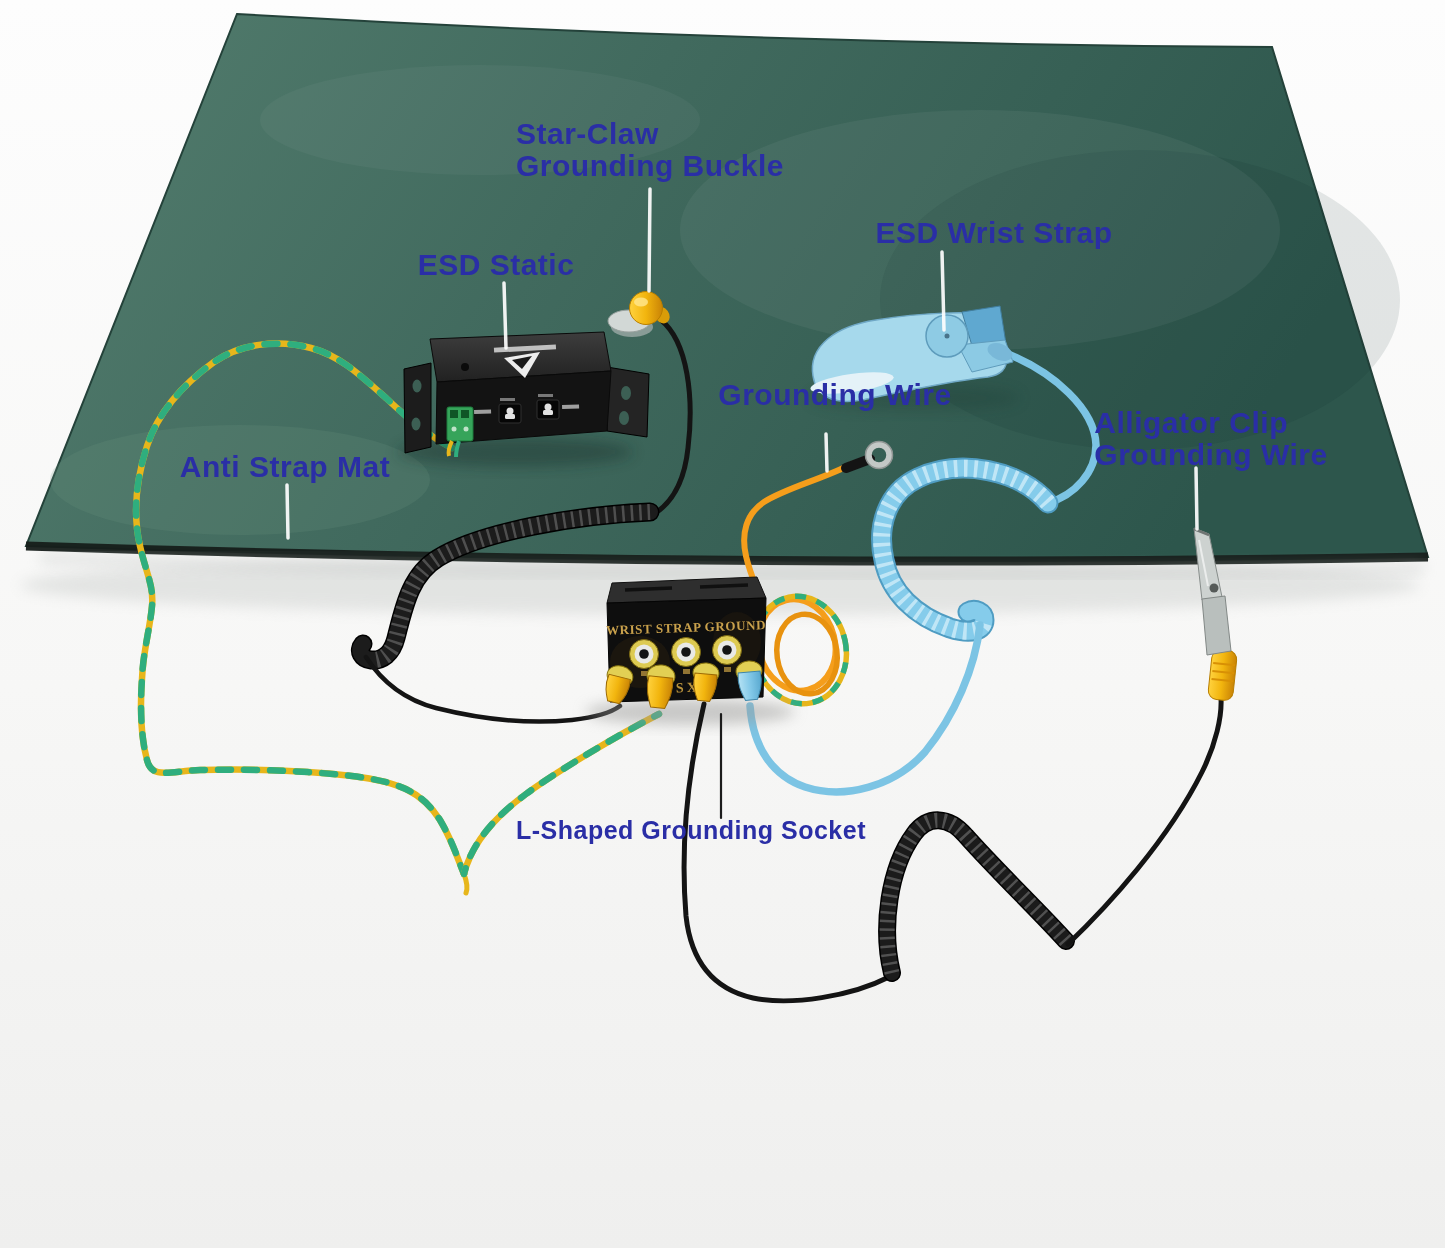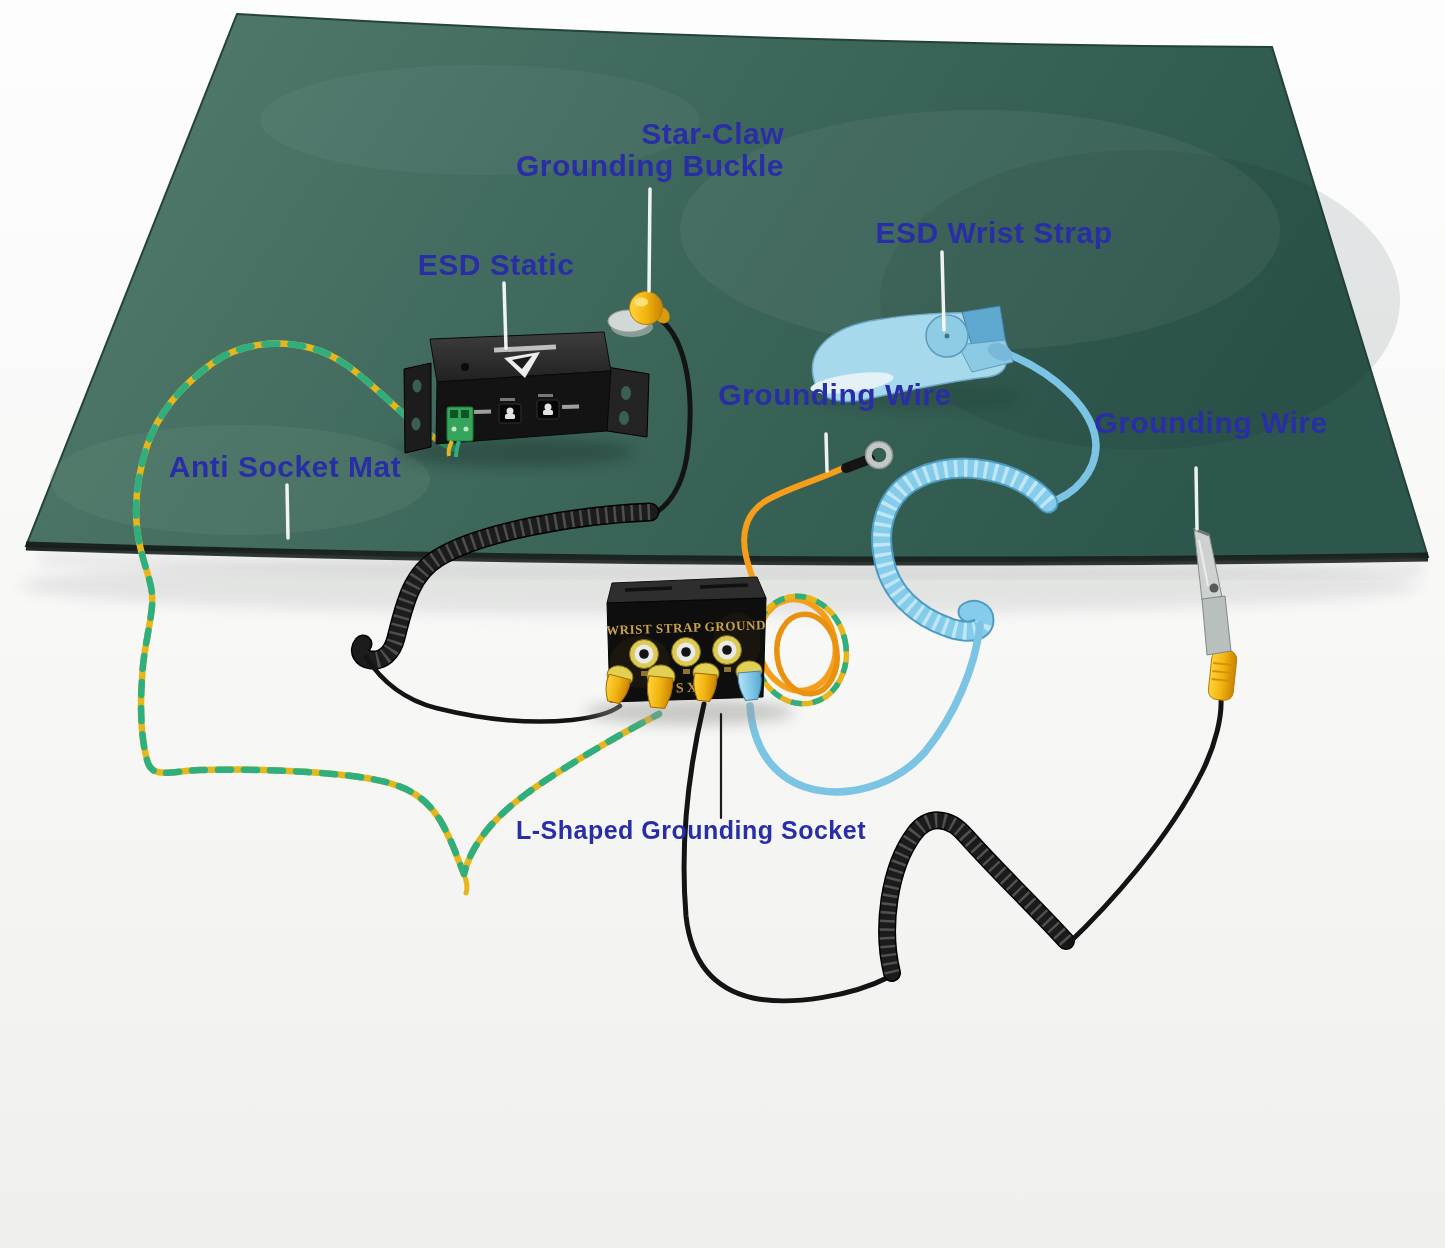--- a/index.html
+++ b/index.html
@@ -1,21 +1,21 @@
 <!DOCTYPE html>
 <html><head>
 <meta charset="utf-8">
 <style>
   html,body{margin:0;padding:0;background:#fff;}
   .scene{position:relative;width:1445px;height:1248px;overflow:hidden;
          font-family:"Liberation Sans",sans-serif;background:#fbfbfa;}
   .scene svg{position:absolute;left:0;top:0;z-index:1;}
   .label{position:absolute;z-index:3;transform:translateX(-50%);
          color:#2a2ea6;font-weight:bold;font-size:30px;line-height:32px;
-         text-align:right;white-space:nowrap;letter-spacing:.5px;}
+         text-align:left;white-space:nowrap;letter-spacing:.5px;}
   .label.big{font-size:25px;}
 </style>
 </head>
 <body>
 
 <div class="scene">
 
 <svg width="1445" height="1248" viewBox="0 0 1445 1248">
   <defs>
     <linearGradient id="bgGrad" x1="0" y1="0" x2="0" y2="1">
@@ -238,22 +238,23 @@
 <div class="label" style="left:496px;top:249px">
   <div>ESD Static</div>
 </div>
 <div class="label" style="left:994px;top:217px">
   <div>ESD Wrist Strap</div>
 </div>
 <div class="label" style="left:835px;top:379px">
   <div>Grounding Wire</div>
 </div>
 <div class="label" style="left:1211px;top:407px">
+  <div>Alligator Clip</div>
   <div>Grounding Wire</div>
 </div>
 <div class="label" style="left:285px;top:451px">
-  <div>Anti Socket Mat</div>
+  <div>Anti Strap Mat</div>
 </div>
 <div class="label big" style="left:691px;top:814px">
   <div>L-Shaped Grounding Socket</div>
 </div>
 
 </div>
 
 </body></html>

